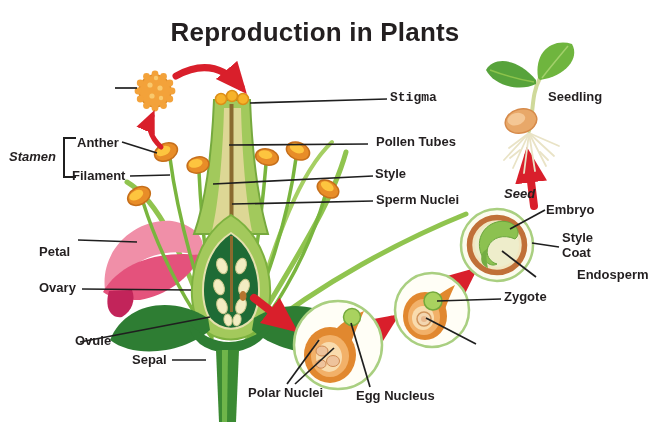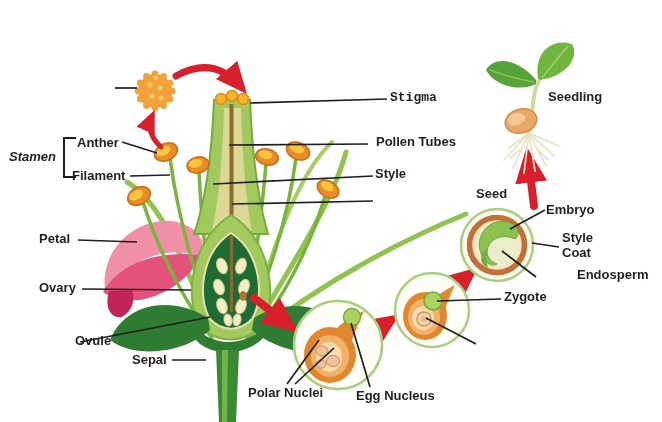--- a/index.html
+++ b/index.html
@@ -229,34 +229,36 @@
       <line x1="502" y1="251" x2="536" y2="277"></line>
       <line x1="437" y1="301" x2="501" y2="299"></line>
       <line x1="426" y1="318" x2="476" y2="344"></line>
       <line x1="287" y1="384" x2="319" y2="340"></line>
       <line x1="295" y1="384" x2="334" y2="348"></line>
       <line x1="351" y1="323" x2="370" y2="387"></line>
       <path d="M76,138 L64,138 L64,177 L76,177" stroke-width="2"></path>
     </g>
   </svg>
 
+  <div id="title">Reproduction in Plants</div>
 
   <div class="lbl" style="left:9px;top:150px;font-style:italic;">Stamen</div>
   <div class="lbl" style="left:77px;top:136px;">Anther</div>
   <div class="lbl" style="left:72px;top:169px;">Filament</div>
-  <div class="lbl" style="left:39px;top:232px;">Petal</div>
+  <div class="lbl" style="left:39px;top:245px;">Petal</div>
   <div class="lbl" style="left:39px;top:281px;">Ovary</div>
   <div class="lbl" style="left:39px;top:334px;margin-left:36px;">Ovule</div>
   <div class="lbl" style="left:132px;top:353px;">Sepal</div>
 
   <div class="lbl" style="left:390px;top:91px;font-family:Liberation Mono, monospace;">Stigma</div>
   <div class="lbl" style="left:376px;top:135px;">Pollen Tubes</div>
   <div class="lbl" style="left:375px;top:167px;">Style</div>
-
-  <div class="lbl bold" style="left:476px;top:187px;">Seed</div>
+  <div class="lbl" style="left:376px;top:193px;">Sperm Nuclei</div>
+
+  <div class="lbl bold" style="left:504px;top:187px;font-style:italic;">Seed</div>
   <div class="lbl" style="left:546px;top:203px;">Embryo</div>
   <div class="lbl wrap" style="left:562px;top:231px;width:52px;">Style Coat</div>
   <div class="lbl" style="left:537px;top:268px;margin-left:40px;">Endosperm</div>
 
   <div class="lbl" style="left:504px;top:290px;">Zygote</div>
   <div class="lbl" style="left:248px;top:386px;">Polar Nuclei</div>
   <div class="lbl" style="left:356px;top:389px;">Egg Nucleus</div>
 
   <div class="lbl bold" style="left:548px;top:90px;">Seedling</div>
 </div>

